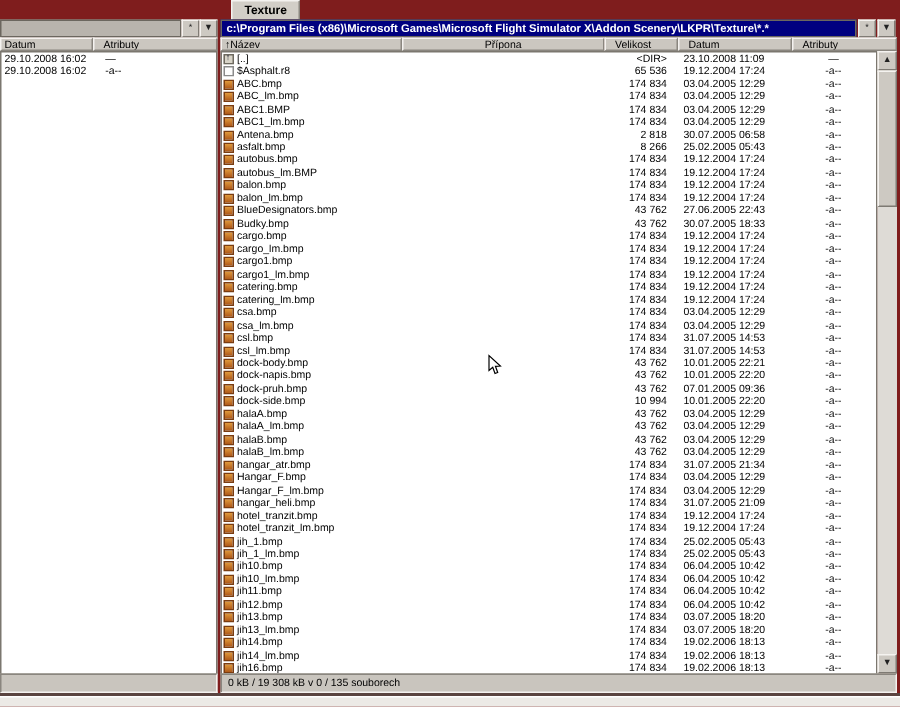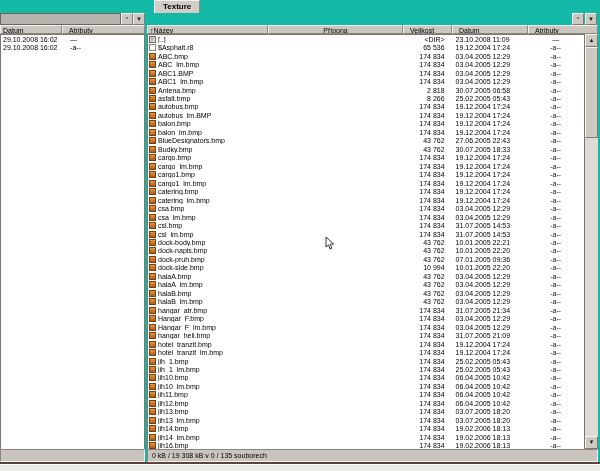--- a/index.html
+++ b/index.html
@@ -2,21 +2,21 @@
 <html><head>
 <meta charset="utf-8">
 <style>
   * { margin:0; padding:0; box-sizing:border-box; }
   html,body { width:600px; height:471px; }
   body {
     font-family:"Liberation Sans","DejaVu Sans",sans-serif;
     font-size:7px; color:#000; background:#c9c5be; overflow:hidden;
     -webkit-font-smoothing:none;
   }
-  #window { position:relative; width:600px; height:471px; background:#14b8a6; }
+  #window { position:relative; width:600px; height:471px; background:#7f1d1d; }
 
   
   .tab {
     position:absolute; left:154px; top:0; height:13px; padding:0 8px;
     background:#d2cec7; border:1px solid #8a867f; border-bottom:none;
     border-top-color:#f4f2ef; border-left-color:#f4f2ef;
     font-size:8px; line-height:12px; font-weight:bold;
   }
 
   
@@ -115,20 +115,21 @@
     <div class="cell lc-date">29.10.2008 16:02</div>
     <div class="cell lc-attr">—</div>
   </div>
 
   <div class="row">
     <div class="cell lc-date">29.10.2008 16:02</div>
     <div class="cell lc-attr">-a--</div>
   </div>
 </div>
 
+  <div class="pathbar right">c:\Program Files (x86)\Microsoft Games\Microsoft Flight Simulator X\Addon Scenery\LKPR\Texture\*.*</div>
   <div class="mini-btn" style="left:572px;">*</div>
   <div class="mini-btn" style="left:585px;">▼</div>
 
   <div class="hdr-row right">
     <div class="hdr" style="width:121px; padding-left:2px;">↑Název</div>
     <div class="hdr center" style="width:135px;">Přípona</div>
     <div class="hdr" style="width:49px;">Velikost</div>
     <div class="hdr" style="width:76px;">Datum</div>
     <div class="hdr" style="width:70px;">Atributy</div>
   </div>

